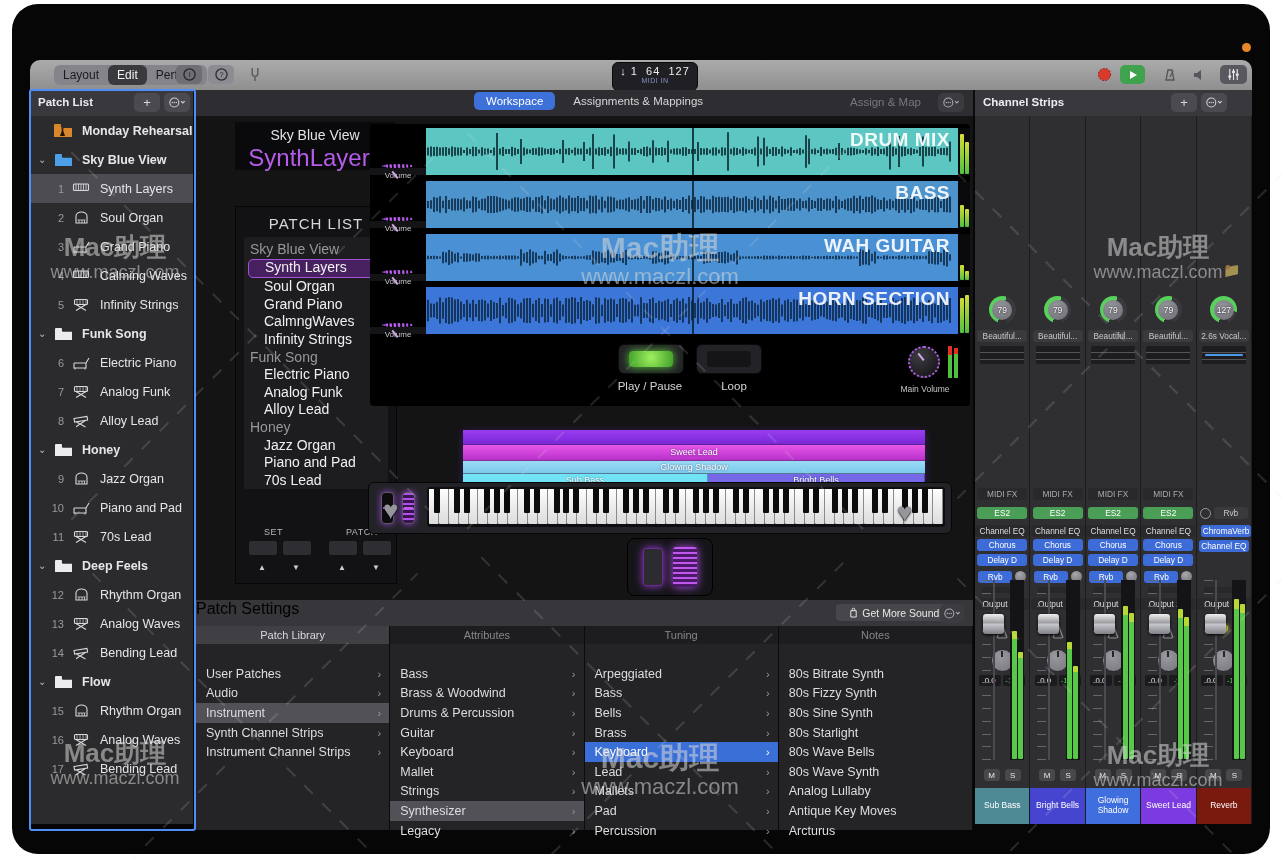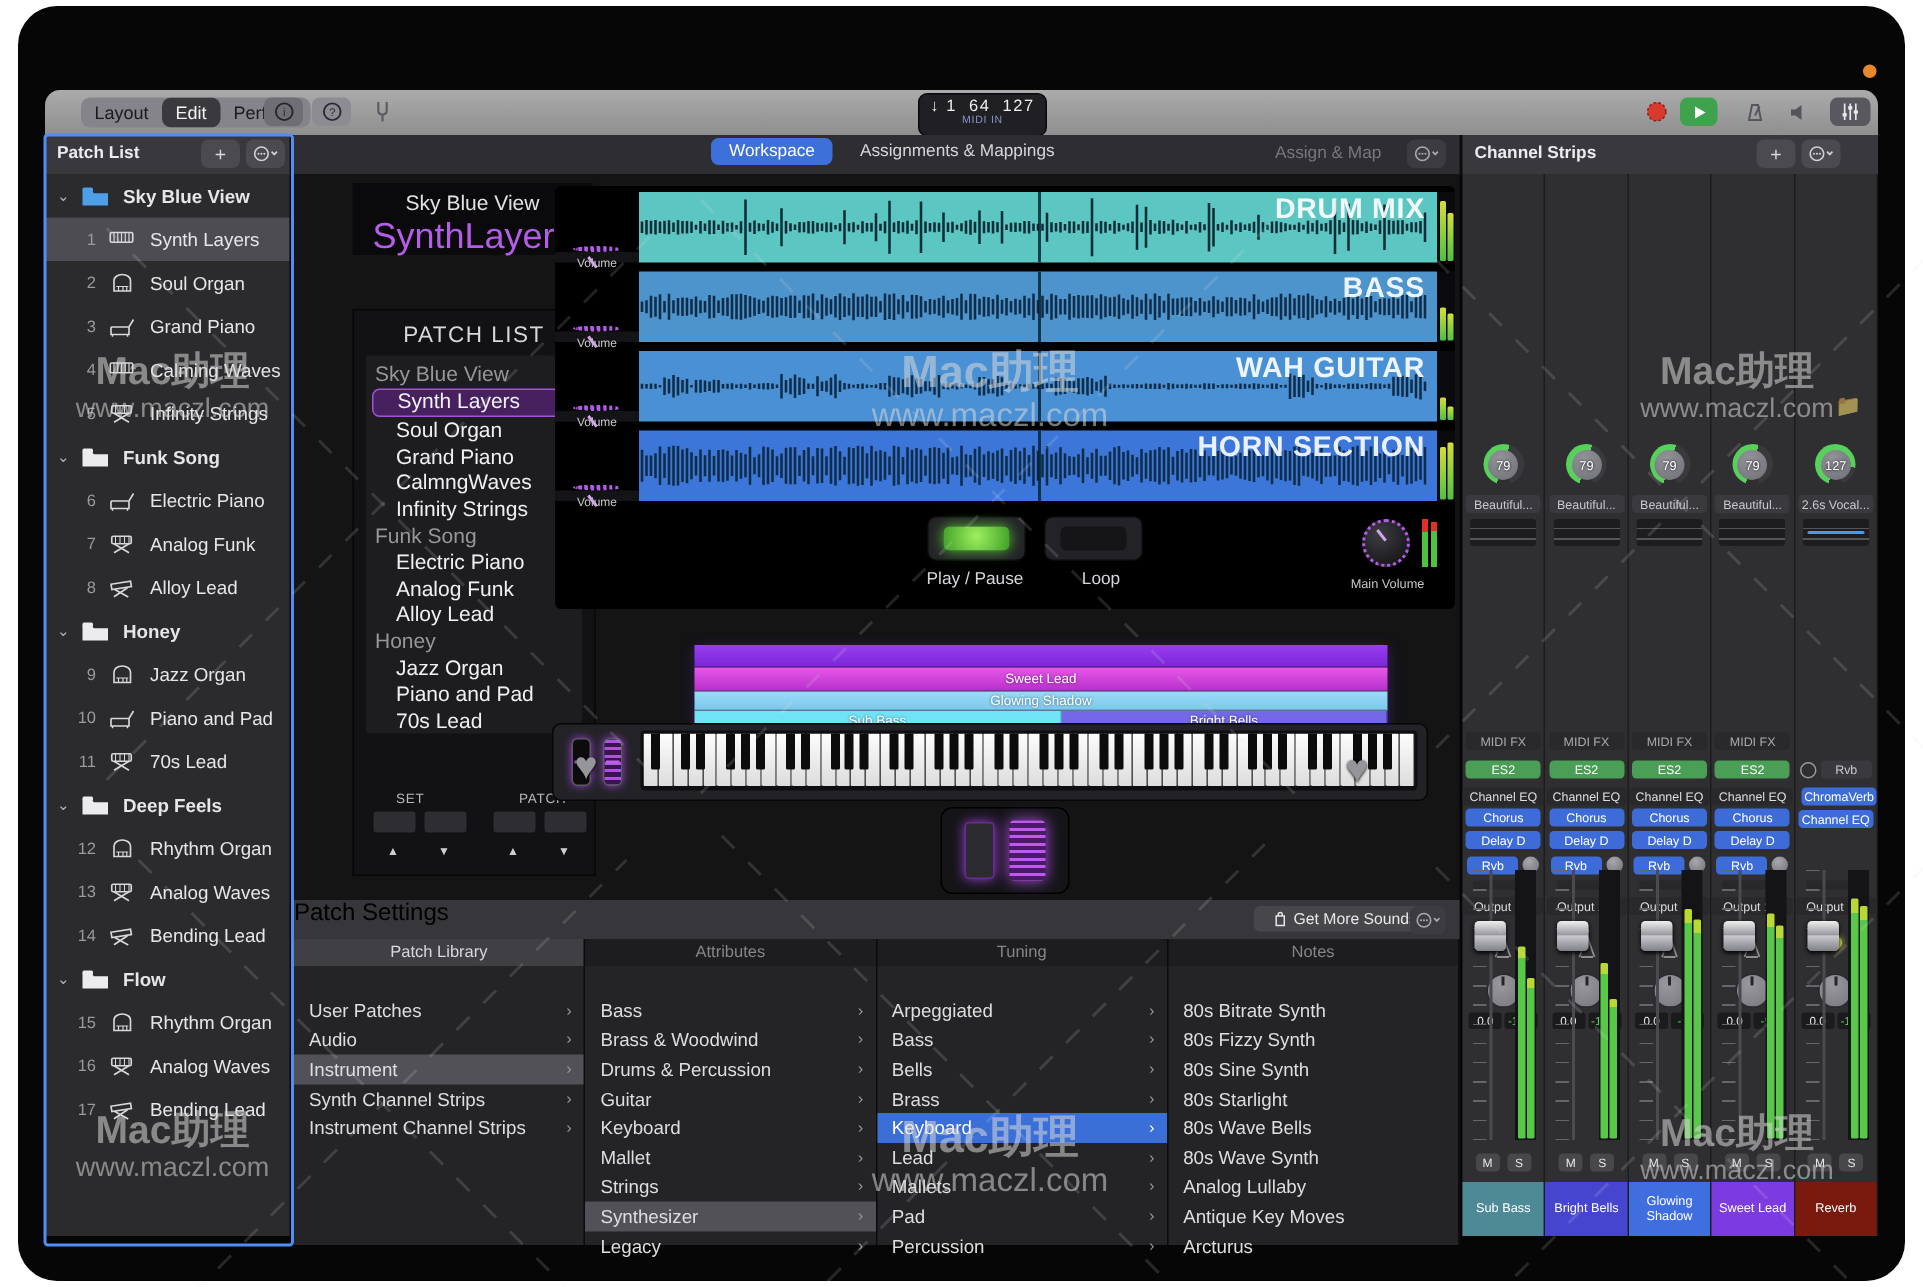--- a/index.html
+++ b/index.html
@@ -245,20 +245,32 @@
               <circle cx="7" cy="6" r=".8" fill="#cfcfd3"></circle>
               <circle cx="9.2" cy="6" r=".8" fill="#cfcfd3"></circle>
               <path d="M14.5 4.5l2 2 2-2" stroke="#cfcfd3" stroke-width="1.3" fill="none"></path>
             </svg>
         </div>
       </div>
     </div>
 
     <div class="sidebar" id="sidebar">
         <div class="srow">
+          <span class="chev"></span>
+          <span class="icn">
+            <svg width="20" height="15" viewBox="0 0 20 15">
+              <path d="M1 3h6l2 2h10v9H1z" fill="#d8872c"></path>
+              <rect x="1" y="1" width="7" height="3" rx="1" fill="#d8872c"></rect>
+              <path d="M9.5 7c.8 0 1.2.8 1 1.8l1.6 4.2H7l1.6-4.2c-.2-1 .2-1.8.9-1.8z" fill="#201408"></path>
+              <circle cx="9.5" cy="6" r="1.1" fill="#201408"></circle>
+            </svg>
+          </span>
+          <span class="folderlbl">Monday Rehearsal</span>
+        </div>
+        <div class="srow">
           <span class="chev">⌄</span>
           <span class="icn">
             <svg width="19" height="14" viewBox="0 0 19 14">
               <path d="M1 3h6l1.6 1.8H18V13H1z" fill="#4da0e8"></path>
               <rect x="1" y="1" width="7" height="3" rx="1" fill="#4da0e8"></rect>
             </svg>
           </span>
           <span class="folderlbl">Sky Blue View</span>
         </div>
         <div class="srow sel">

